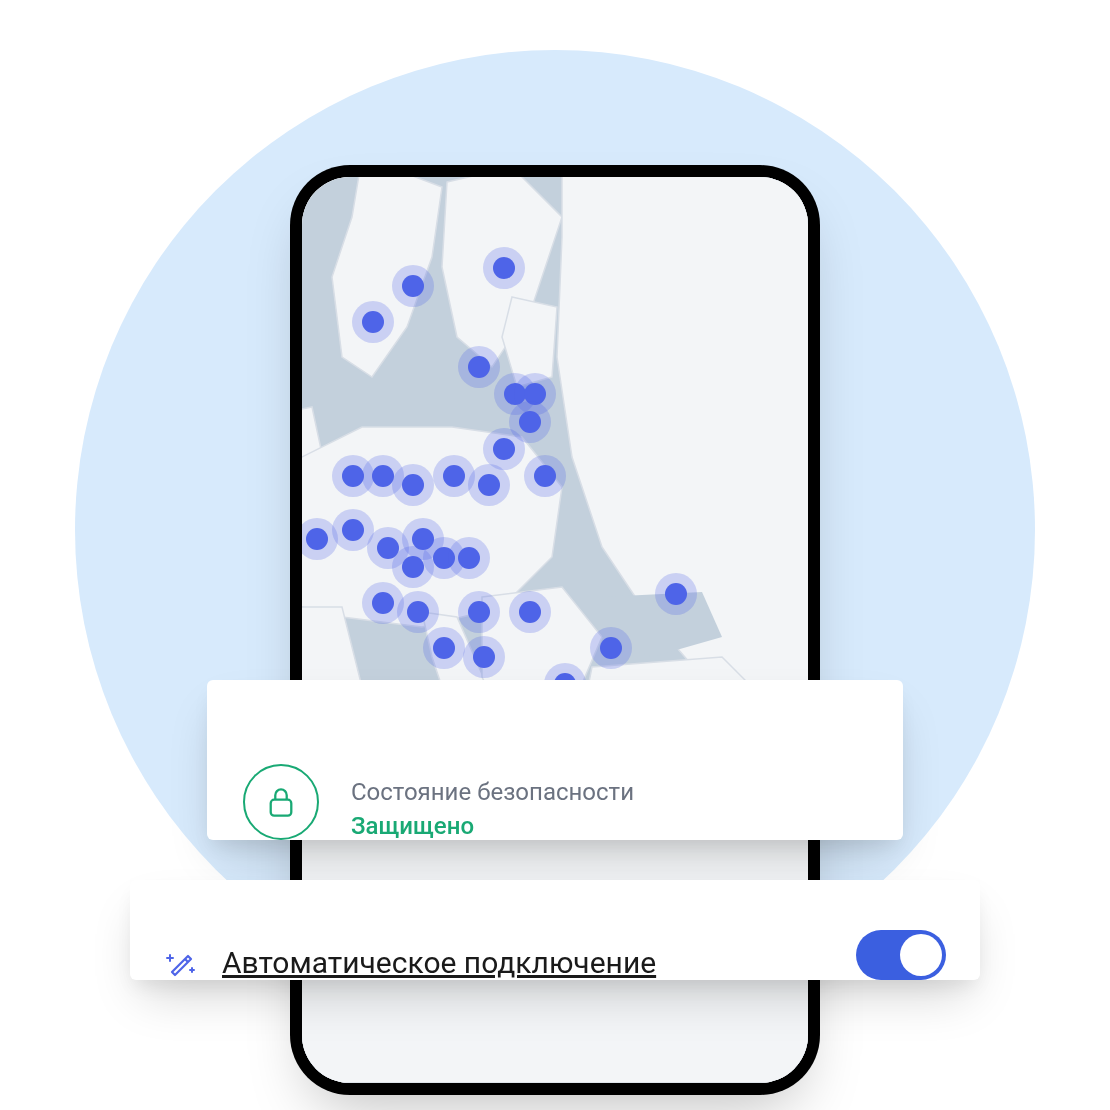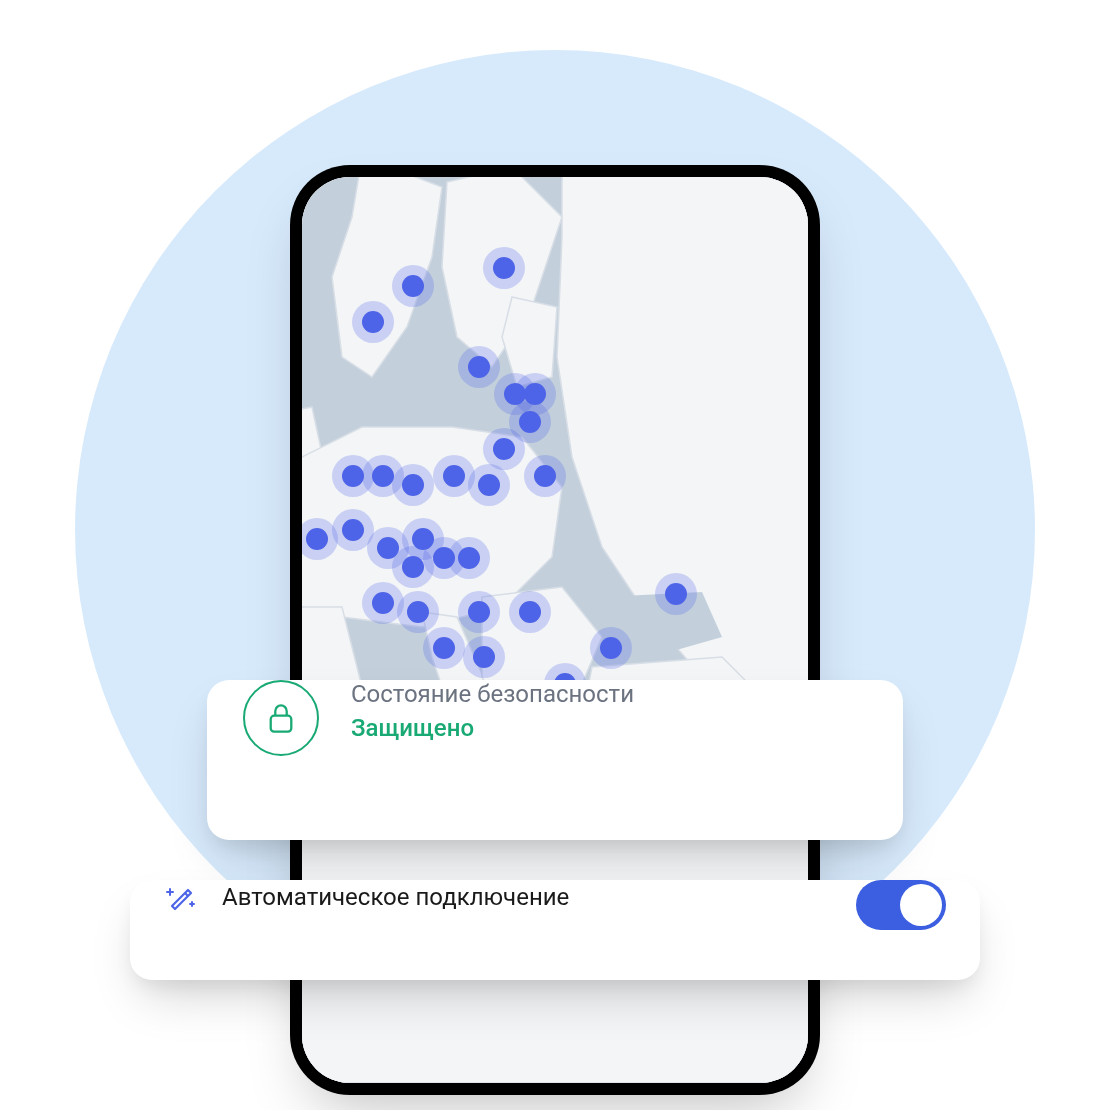--- a/index.html
+++ b/index.html
@@ -59,24 +59,24 @@
   .dot::before {
     content: '';
     position: absolute;
     inset: -10px;
     border-radius: 50%;
     background: rgba(78,100,232,0.25);
   }
   .card {
     position: absolute;
     background: #fff;
-    border-radius: 22px;
+    border-radius: 6px;
     box-shadow: 0 25px 50px -12px rgba(0,0,0,0.18), 0 10px 20px -5px rgba(0,0,0,0.08);
     display: flex;
-    align-items: flex-start;
+    align-items: flex-end;
   }
   .status-card {
     left: 207px;
     top: 680px;
     width: 696px;
     height: 160px;
     padding: 0 36px;
     gap: 32px;
   }
   .lock-circle {
@@ -112,23 +112,24 @@
     padding: 0 34px;
     gap: 24px;
     justify-content: space-between;
   }
   .ac-left {
     display: flex;
     align-items: center;
     gap: 24px;
   }
   .ac-label {
-    font-size: 24px;
+    font-size: 30px;
     color: #1a1a1a;
     font-weight: 400;
+    text-decoration: underline;
   }
   .toggle {
     width: 90px;
     height: 50px;
     background: #3b5fe0;
     border-radius: 25px;
     position: relative;
     flex-shrink: 0;
     cursor: pointer;
   }

